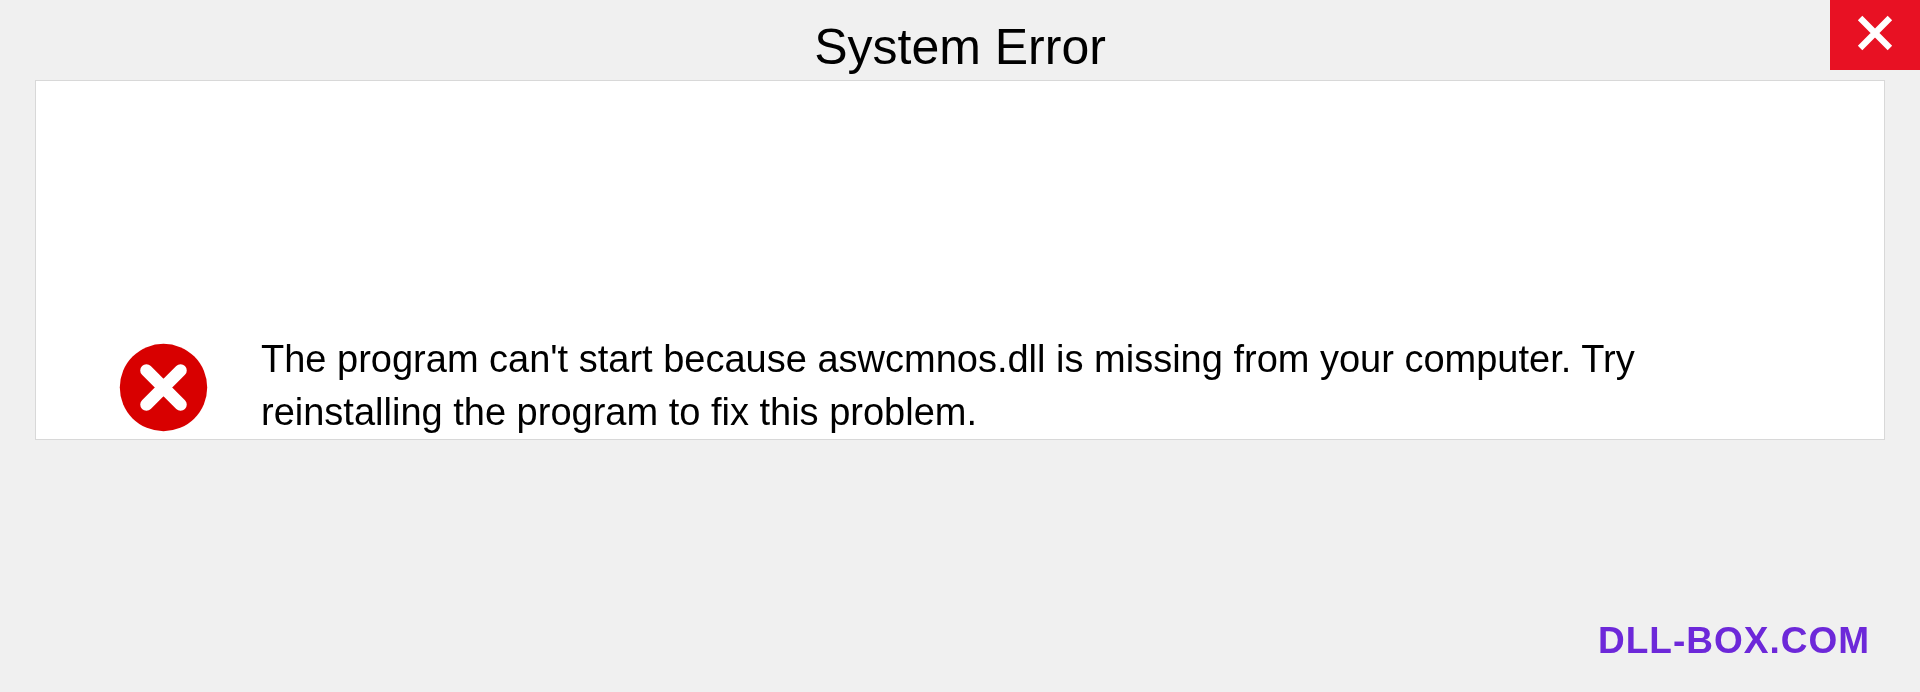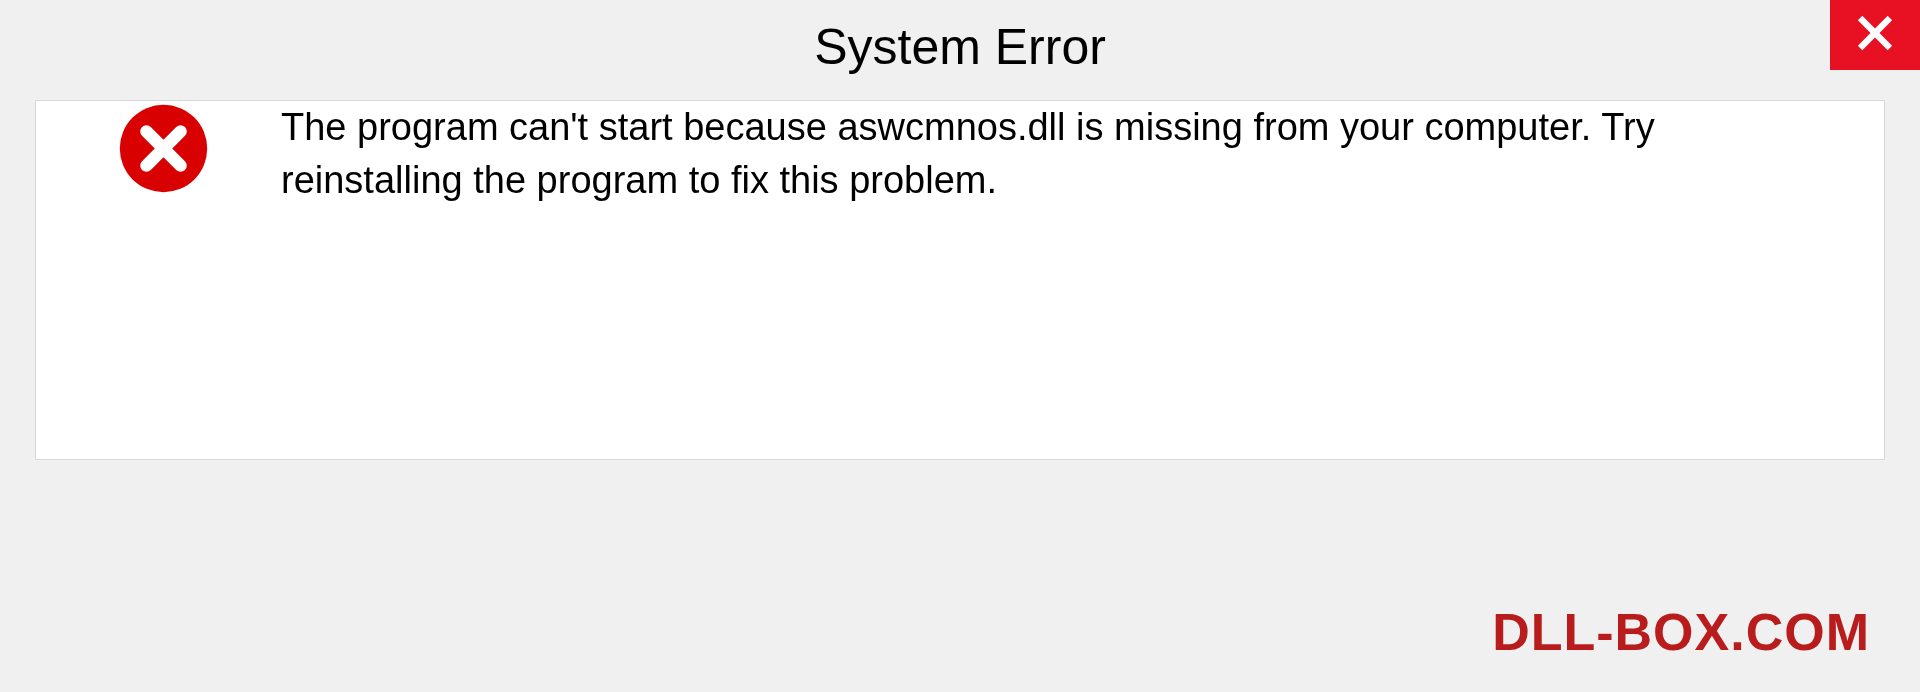--- a/index.html
+++ b/index.html
@@ -8,21 +8,21 @@
       box-sizing: border-box;
     }
     body {
       font-family: 'Segoe UI', Tahoma, Arial, sans-serif;
       background: #f0f0f0;
       width: 1920px;
       height: 692px;
       position: relative;
     }
     .titlebar {
-      height: 100px;
+      height: 80px;
       display: flex;
       align-items: flex-start;
       justify-content: center;
       position: relative;
       padding-top: 8px;
     }
     .title-text {
       font-size: 50px;
       font-weight: 400;
       color: #000;
@@ -43,23 +43,23 @@
     .close-button svg {
       width: 38px;
       height: 38px;
     }
     .content-panel {
       margin: 0 35px;
       background: #ffffff;
       border: 1px solid #d8d8d8;
       height: 360px;
       display: flex;
-      align-items: flex-start;
+      align-items: flex-end;
       padding: 0 60px 0 80px;
-      gap: 70px;
+      gap: 50px;
     }
     .error-icon {
       flex-shrink: 0;
     }
     .error-icon svg {
       width: 95px;
       height: 95px;
     }
     .message-text {
       font-size: 38px;
@@ -72,23 +72,23 @@
       bottom: 30px;
       left: 0;
       right: 0;
       display: flex;
       align-items: center;
       justify-content: flex-end;
       padding: 0 50px;
       gap: 100px;
     }
     .brand-text {
-      font-size: 52px;
+      font-size: 37px;
       font-weight: 900;
-      color: #b91c1c;
+      color: #6d28d9;
       font-family: Arial, sans-serif;
       letter-spacing: 1px;
     }
     .ok-button {
       width: 320px;
       height: 85px;
       background: #e5e5e5;
       border: 1px solid #aaaaaa;
       font-size: 40px;
       color: #000;

